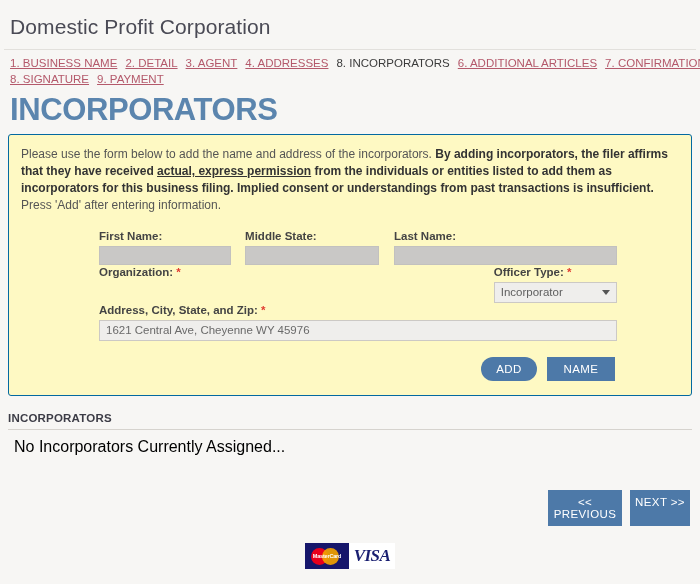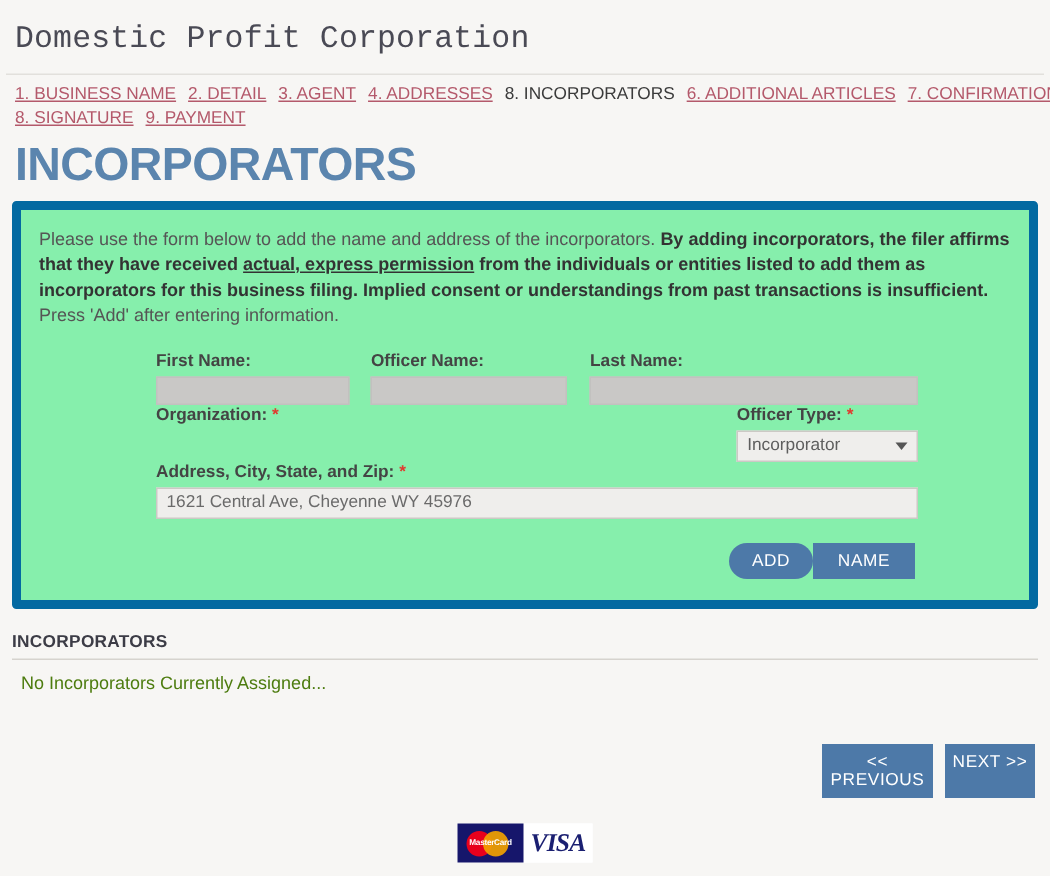--- a/index.html
+++ b/index.html
@@ -17,21 +17,21 @@
   }
   .page {
     position: relative;
     width: 700px;
     height: 584px;
     box-sizing: border-box;
   }
 
   
   .site-title {
-    font-family: Liberation Mono, monospace;
+    font-family: Liberation Sans, sans-serif;
     font-size: 21px;
     color: #4a4a55;
     padding: 14px 0 0 10px;
     line-height: 26px;
     letter-spacing: 0.1px;
   }
   .title-rule {
     border: none;
     border-top: 1px solid #e2e0dc;
     margin: 9px 4px 0 4px;
@@ -63,22 +63,22 @@
     font-weight: bold;
     color: #5b85ae;
     letter-spacing: -0.4px;
     padding: 6px 0 4px 10px;
     line-height: 34px;
   }
 
   
   .panel {
     margin: 3px 8px 0 8px;
-    background: #86efac;
-    border: 6px solid #0369a1;
+    background: #fef9c3;
+    border: 1px solid #0369a1;
     border-radius: 3px;
     padding: 10px 12px 14px 12px;
     box-sizing: border-box;
   }
   .intro {
     font-size: 12px;
     line-height: 17px;
     color: #444444;
     margin: 1px 0 16px 0;
   }
@@ -164,40 +164,40 @@
     color: #ffffff;
     font-size: 11.5px;
     font-weight: normal;
     letter-spacing: 0.4px;
     border: none;
     padding: 6px 0;
     text-align: center;
     cursor: pointer;
     font-family: "Liberation Sans", sans-serif;
   }
-  .btn-add { width: 56px; margin-right: 0; border-radius: 12px; }
+  .btn-add { width: 56px; margin-right: 10px; border-radius: 12px; }
   .btn-clear { width: 68px; }
 
   
   .list-section { margin: 16px 8px 0 8px; }
   .list-title {
     font-size: 11.5px;
     font-weight: bold;
     color: #3c3c46;
     letter-spacing: 0.2px;
     padding-bottom: 5px;
   }
   .list-rule {
     border: none;
     border-top: 1px solid #d6d3ce;
     margin: 0 0 8px 0;
   }
   .list-empty {
-    font-size: 12px;
-    color: #4d7c0f;
+    font-size: 16px;
+    color: #000000;
     padding-left: 6px;
   }
 
   
   .nav-row {
     display: flex;
     justify-content: flex-end;
     margin: 34px 10px 0 0;
   }
   .btn-prev { width: 74px; margin-right: 8px; }
@@ -273,21 +273,21 @@
 
     <div class="form-area">
 
       <div class="field-row">
         <div class="fld w-first">
           <div class="fld-label">First Name:</div>
           <div class="txt-disabled"></div>
         </div>
         <div class="gap-a"></div>
         <div class="fld w-middle">
-          <div class="fld-label">Officer Name:</div>
+          <div class="fld-label">Middle State:</div>
           <div class="txt-disabled"></div>
         </div>
         <div class="gap-b"></div>
         <div class="fld w-last">
           <div class="fld-label">Last Name:</div>
           <div class="txt-disabled"></div>
         </div>
       </div>
 
       <div class="field-row">

